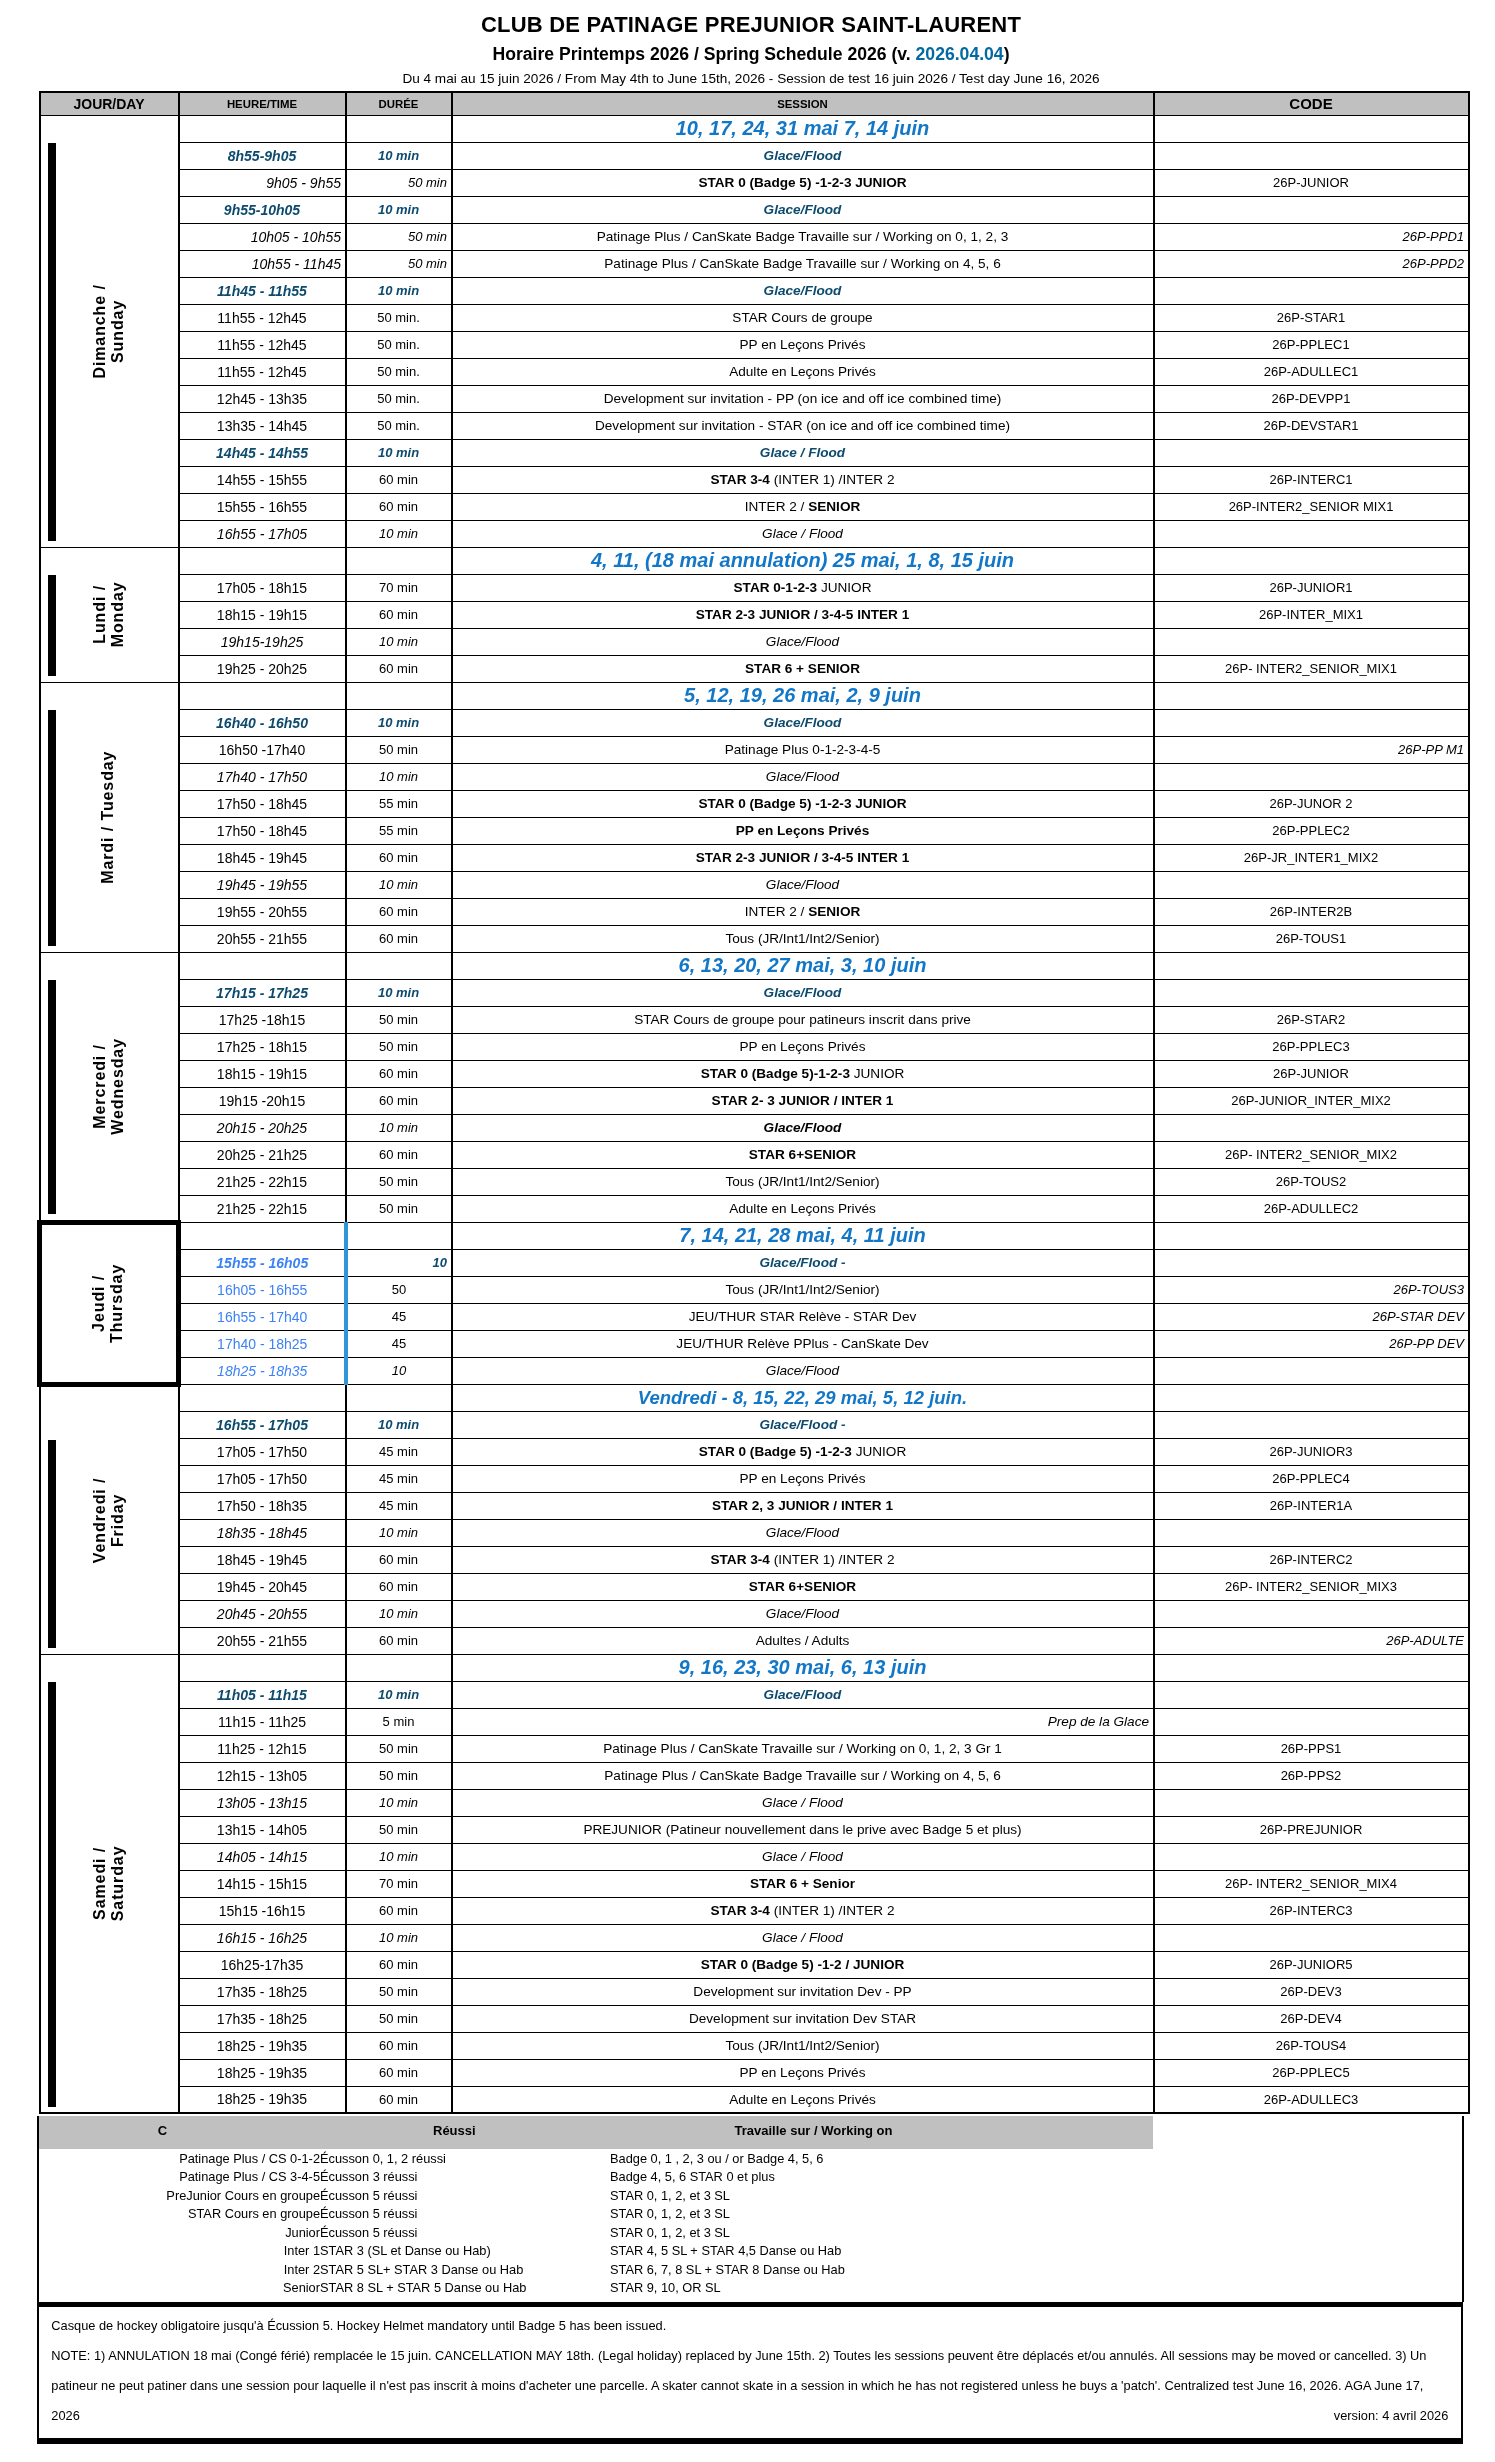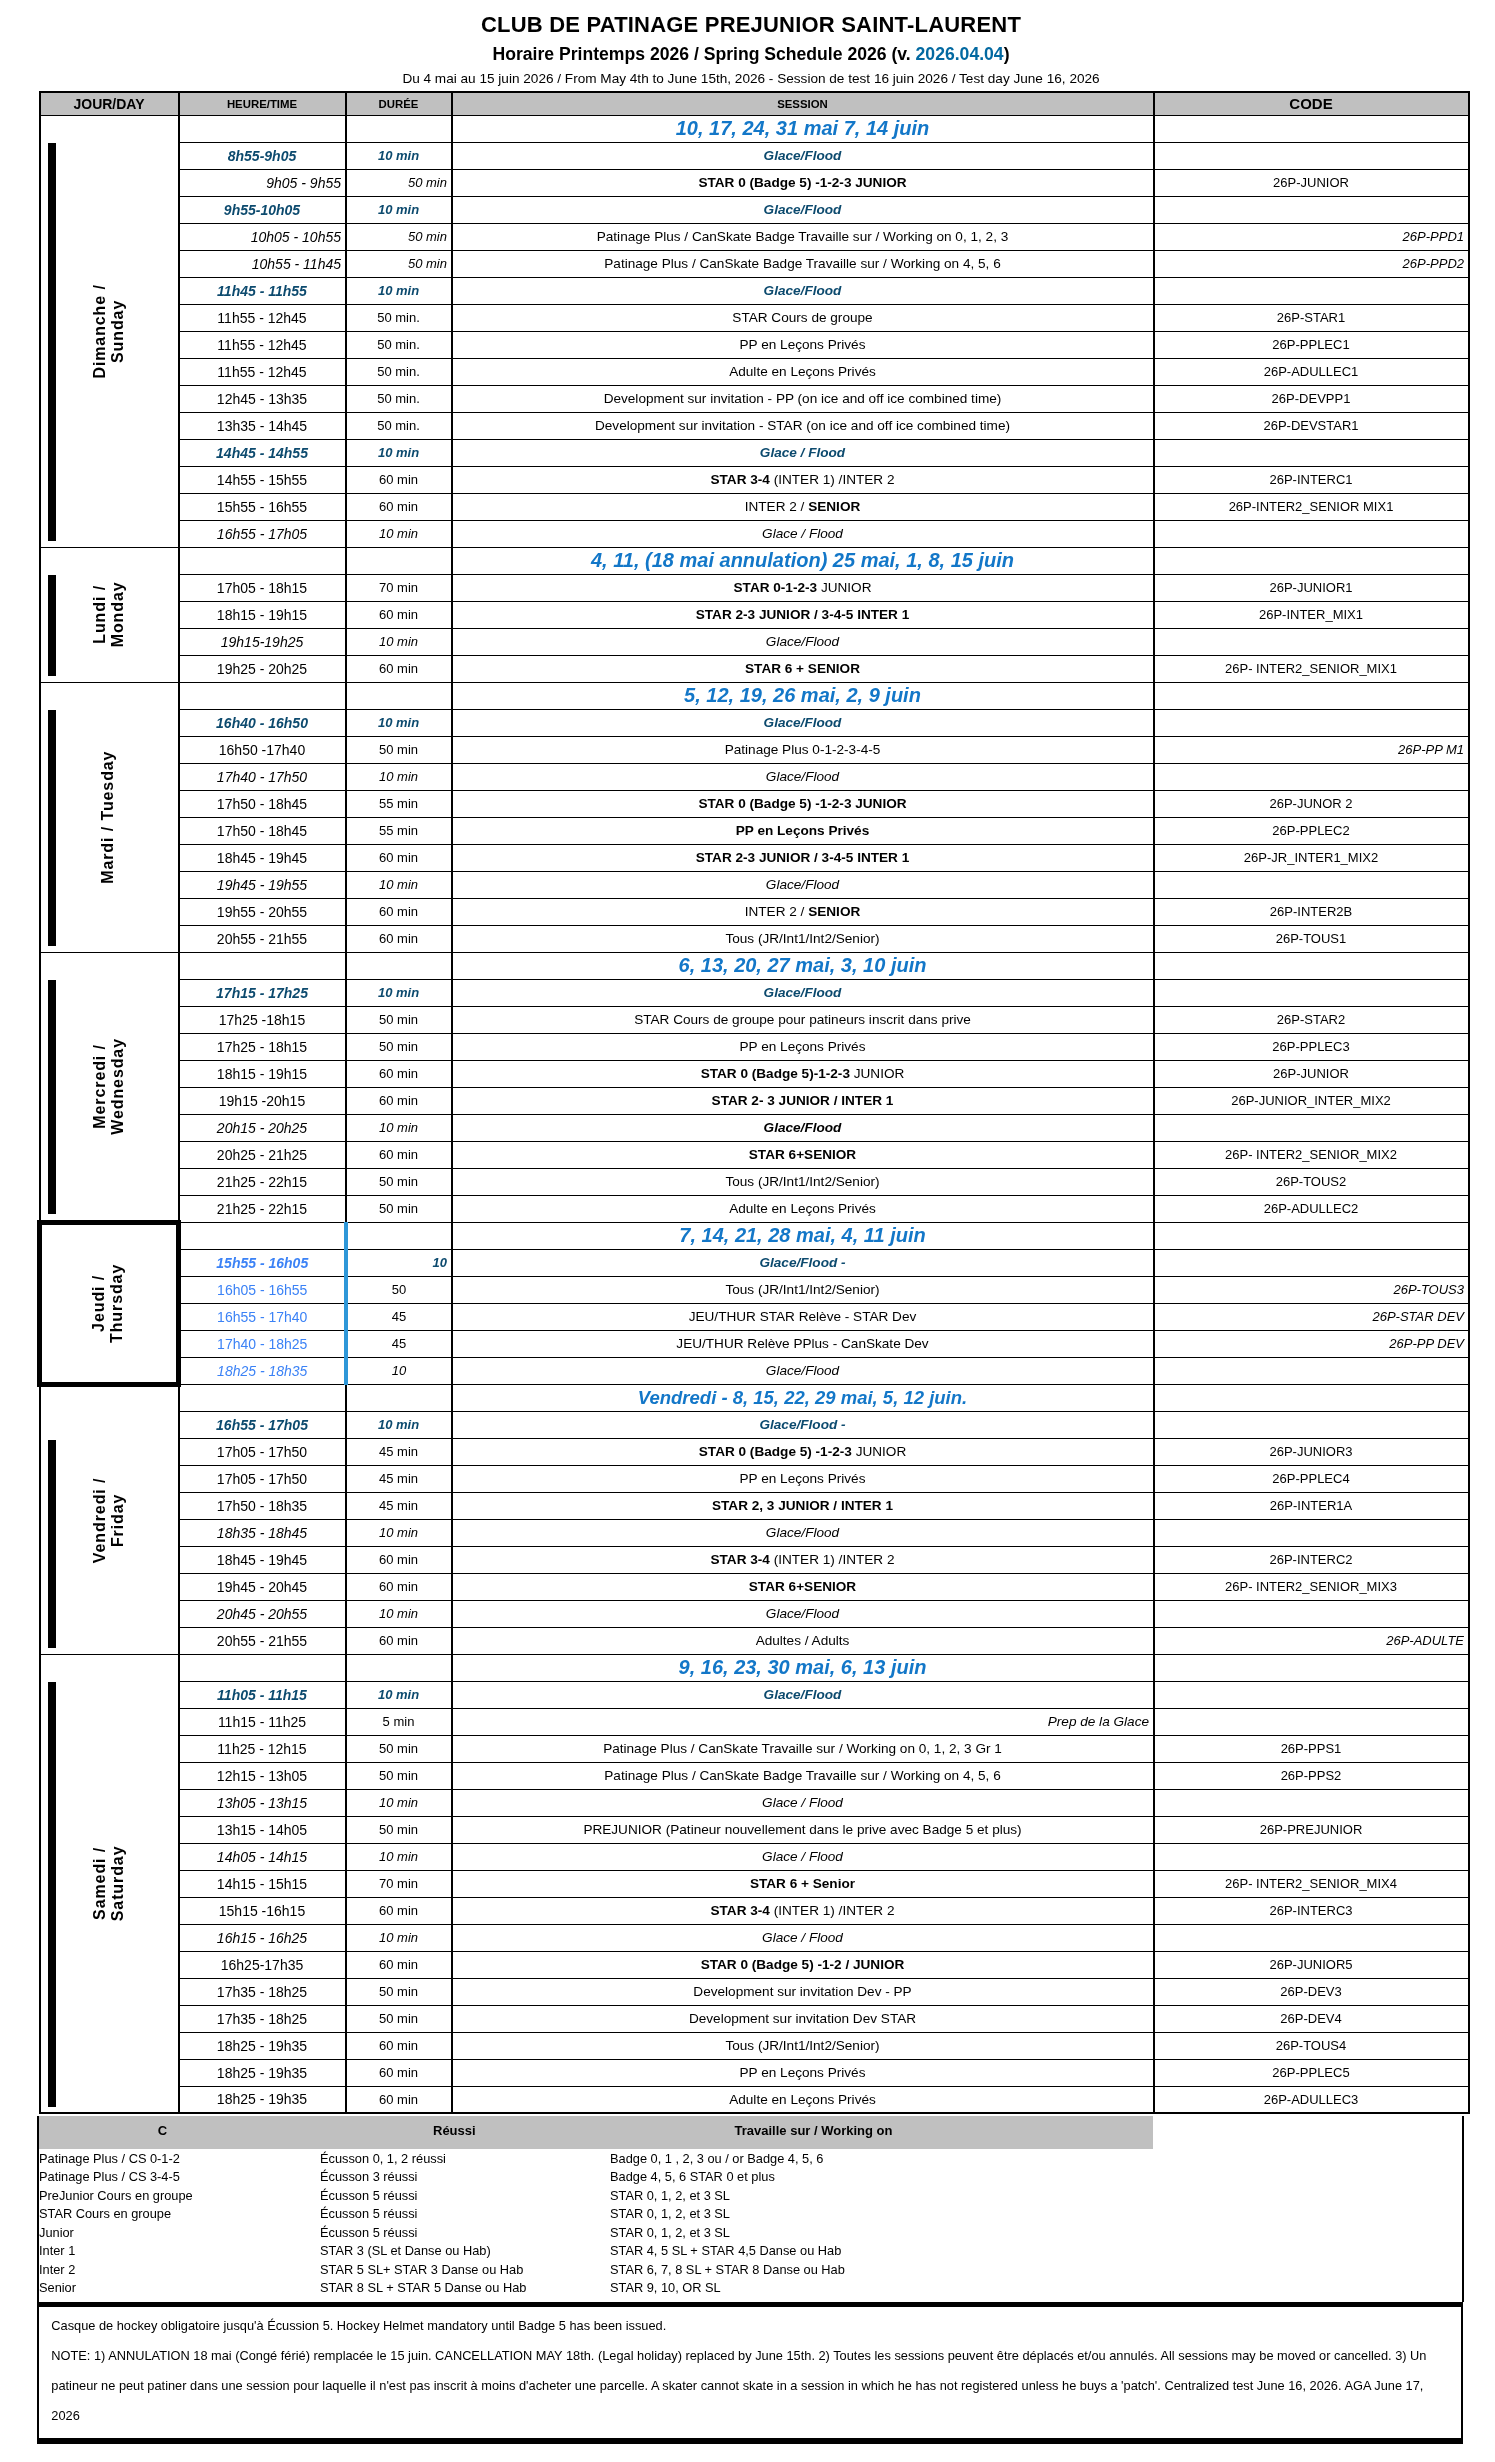--- a/index.html
+++ b/index.html
@@ -35,21 +35,21 @@
   .fk .c-time,.fk .c-dur,.fk .c-sess{font-style:italic;}
   .it{font-style:italic;text-align:right;}
   .graytime .c-time{color:#3b82f6;}
   .legend{width:1423px;margin-left:37px;border-left:2.6px solid #000;border-right:2.6px solid #000;background:#fff;}
   .legend-head{height:33px;background:#C0C0C0;width:1114px;position:relative;margin-top:1.8px;}
   .legend-head span{position:absolute;top:7px;font-weight:bold;font-size:13px;}
   .lh1{left:53px;width:141px;text-align:center;}
   .lh2{left:394px;}
   .lh3{left:616px;width:317px;text-align:center;}
   .legend-row{display:flex;height:18.5px;font-size:12.8px;align-items:center;}
-  .lc1{width:281px;text-align:left;}
+  .lc1{width:281px;text-align:right;}
   .lc2{width:290px;text-align:left;}
   .lc3{width:545px;}
   .legend-pad{height:5.3px;}
   .notes{width:1397px;margin-left:37px;border:2.6px solid #000;border-top:5.3px solid #000;border-bottom:6.2px solid #000;padding:3.5px 12.3px 7px 12.3px;font-size:12.8px;line-height:30px;}
   .version{text-align:right;margin-top:-30px;}
 </style>
 </head>
 <body>
 
 <div class="titles">
@@ -613,14 +613,15 @@
         <div class="lc2">STAR 8 SL + STAR 5 Danse ou Hab</div>
         <div class="lc3">STAR 9, 10, OR SL</div>
       </div>
     </div>
   <div class="legend-pad"></div>
 </div>
 
 <div class="notes">
   <div>Casque de hockey obligatoire jusqu'à Écussion 5.  Hockey Helmet mandatory until Badge 5 has been issued.</div>
   <div>NOTE:  1) ANNULATION 18 mai (Congé férié) remplacée le 15 juin.  CANCELLATION MAY 18th. (Legal holiday) replaced by June 15th. 2) Toutes les sessions peuvent être déplacés et/ou annulés.  All sessions may be moved or cancelled. 3) Un patineur ne peut patiner dans une session pour laquelle il n'est pas inscrit à moins d'acheter une parcelle.  A skater cannot skate in a session in which he has not registered unless he buys a 'patch'. Centralized test June 16, 2026. AGA June 17, 2026</div>
+  <div class="version">version: 4 avril 2026</div>
 </div>
 
 
 </body></html>

